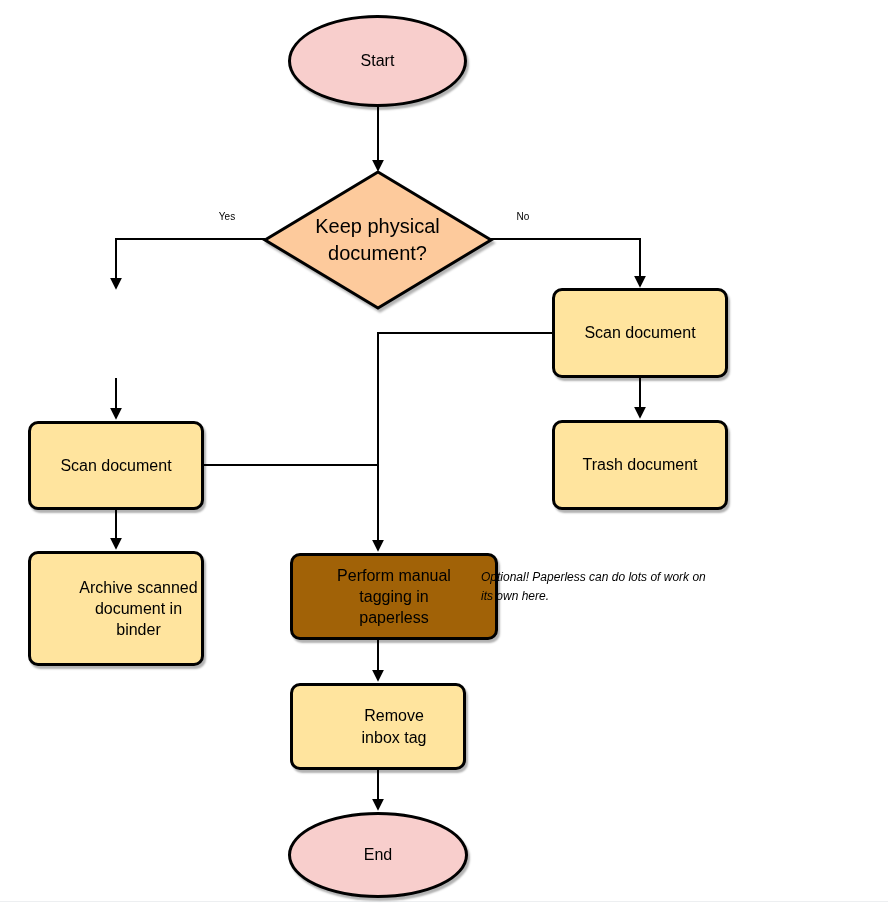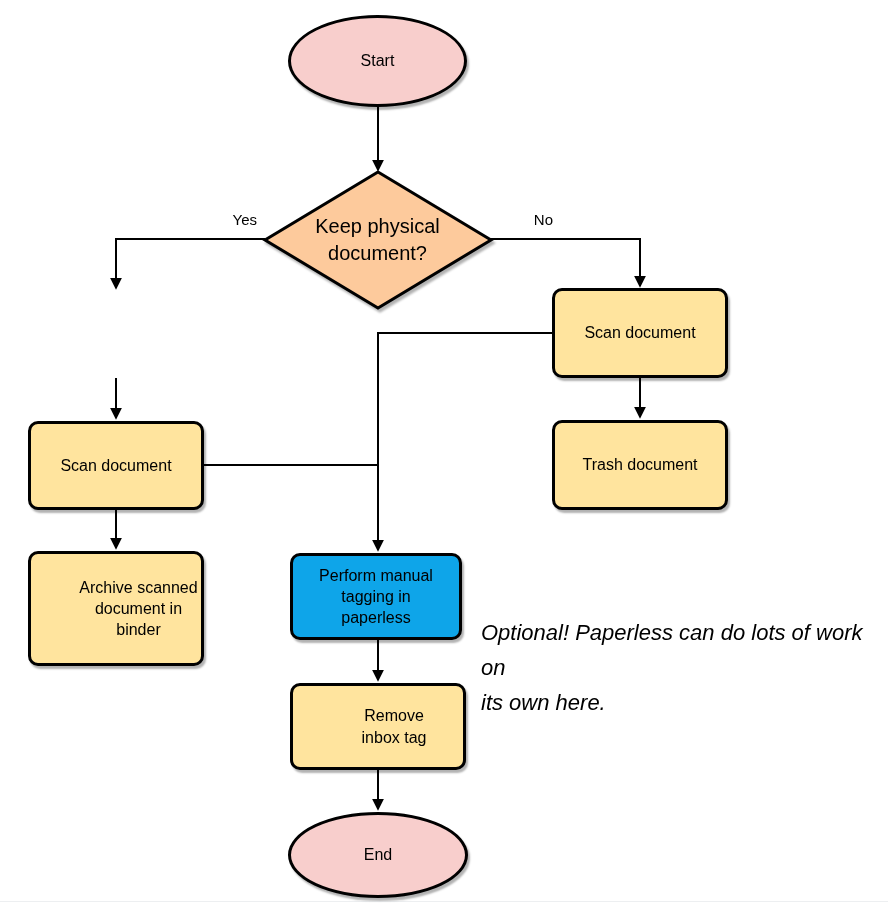--- a/index.html
+++ b/index.html
@@ -55,29 +55,29 @@
     justify-content: center;
     text-align: center;
     font-size: 20px;
     line-height: 1.32;
     z-index: 3;
   }
   .diamond-label .lbl { white-space: pre-line; }
   .edge-label {
     position: absolute;
     width: 60px;
-    text-align: right;
-    font-size: 15px;
+    text-align: center;
+    font-size: 10px;
     z-index: 3;
   }
   .annotation {
     position: absolute;
-    left: 481px; top: 616px;
+    left: 481px; top: 568px;
     width: 400px;
-    font-size: 22px;
+    font-size: 12px;
     font-style: italic;
     line-height: 1.58;
     white-space: pre-line;
     z-index: 3;
   }
   .bottom-divider {
     position: absolute;
     left: 0; top: 901px;
     width: 888px; height: 1px;
     background: #edeff1;
@@ -136,21 +136,21 @@
   </div>
 
   <div class="node process" style="left: 552px; top: 288px; width: 176px; height: 90px; background-color: rgb(255, 228, 158);">
     <span class="lbl">Scan document</span>
   </div>
 
   <div class="node process" style="left: 552px; top: 420px; width: 176px; height: 90px; background-color: rgb(255, 228, 158);">
     <span class="lbl">Trash document</span>
   </div>
 
-  <div class="node process" style="left: 290px; top: 553px; width: 172px; height: 87px; background-color: #0ea5e9;">
+  <div class="node process" style="left: 290px; top: 553px; width: 208px; height: 87px; background-color: #a16207;">
     <span class="lbl">Perform manual
 tagging in
 paperless</span>
   </div>
 
   <div class="annotation">Optional! Paperless can do lots of work on
 its own here.</div>
 
   <div class="node process" style="left: 290px; top: 683px; width: 176px; height: 87px; background-color: rgb(255, 228, 158); padding-left: 32px;">
     <span class="lbl">Remove

